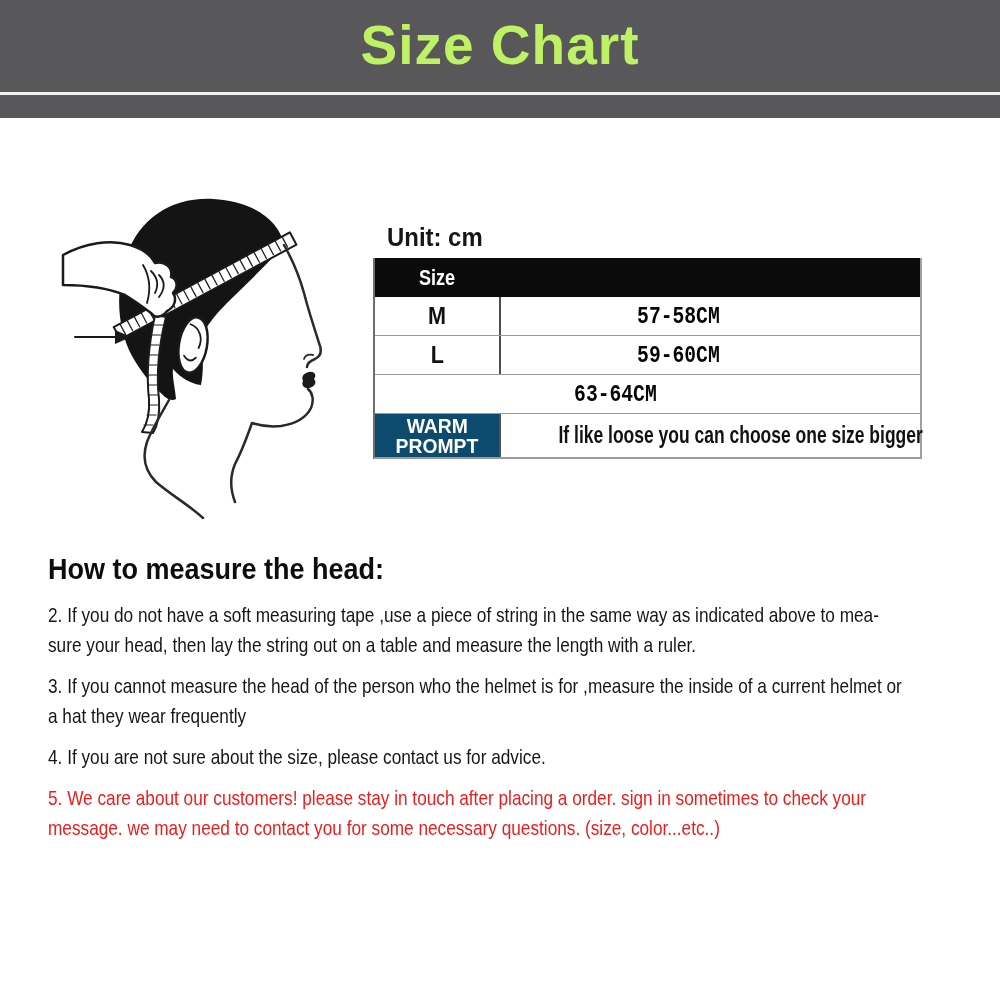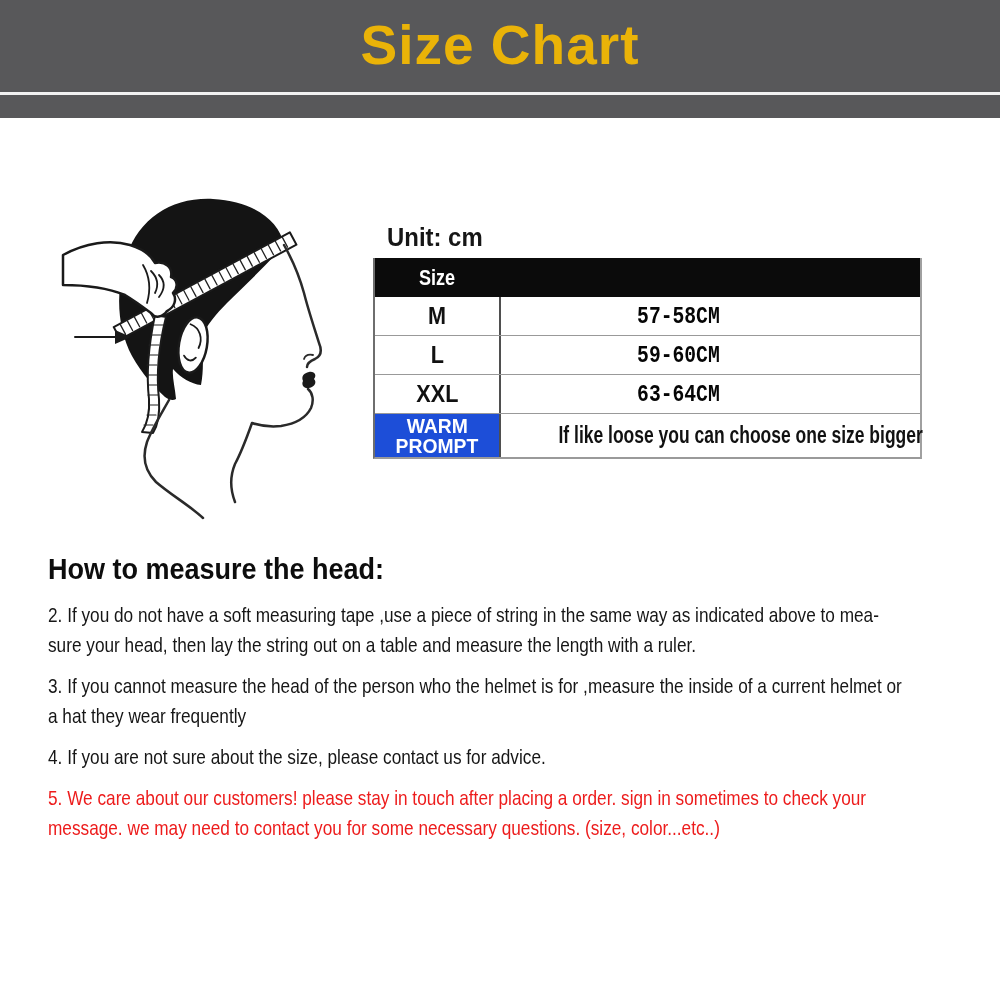--- a/index.html
+++ b/index.html
@@ -5,21 +5,21 @@
   html,body { margin:0; padding:0; }
   body {
     width:1000px; height:1000px; position:relative; overflow:hidden;
     background:#ffffff; font-family:"Liberation Sans", sans-serif; color:#111;
   }
 
   
   .banner { position:absolute; top:0; left:0; width:1000px; height:118px; background:#58585a; }
   .banner-title {
     margin:0; padding-top:13px; text-align:center;
-    color:#eab308; font-size:55px; font-weight:bold; letter-spacing:1px;
+    color:#bef264; font-size:55px; font-weight:bold; letter-spacing:1px;
   }
   .banner-line { position:absolute; top:92px; left:0; width:100%; height:3px; background:#f2f2f2; }
 
   
   .unit {
     position:absolute; left:387px; top:222px;
     font-size:26px; font-weight:bold; color:#161616;
     transform:scaleX(0.92); transform-origin:0 50%; white-space:nowrap;
   }
 
@@ -44,21 +44,21 @@
   }
   .st-data { height:38px; border-bottom:1.5px solid #999999; }
   .st-data:last-of-type { border-bottom:1.5px solid #999999; }
   .st-data .st-size span { font-size:24px; font-weight:bold; transform:scaleX(0.9); }
   .st-data .st-val { justify-content:center; padding-right:65px; }
   .st-data .st-val span {
     font-family:"Liberation Mono", monospace; font-size:24px; font-weight:bold;
     transform:scaleX(0.82); white-space:nowrap; color:#050505;
   }
   .st-note { height:43px; }
-  .st-note .st-size { background:#1d4ed8; color:#fff; flex-direction:column; justify-content:center; }
+  .st-note .st-size { background:#0c4a6e; color:#fff; flex-direction:column; justify-content:center; }
   .st-note .st-size span {
     display:block; font-size:21px; font-weight:bold; line-height:20px;
     transform:scaleX(0.92); white-space:nowrap;
   }
   .st-note .st-val { justify-content:center; }
   .st-note .st-val span { font-size:23px; font-weight:bold; transform:scaleX(0.76); white-space:nowrap; }
 
   
   .figure { position:absolute; left:55px; top:175px; width:300px; height:360px; }
 
@@ -189,23 +189,20 @@
   </div>
   <div class="st-row st-data">
     <div class="st-size">
         <span>L</span>
       </div>
     <div class="st-val">
         <span>59-60CM</span>
       </div>
   </div>
   <div class="st-row st-data">
-    <div class="st-size">
-        <span>XXL</span>
-      </div>
     <div class="st-val">
         <span>63-64CM</span>
       </div>
   </div>
 
   <div class="st-row st-note">
     <div class="st-size">
       <span>WARM</span>
       <span>PROMPT</span>
     </div>

